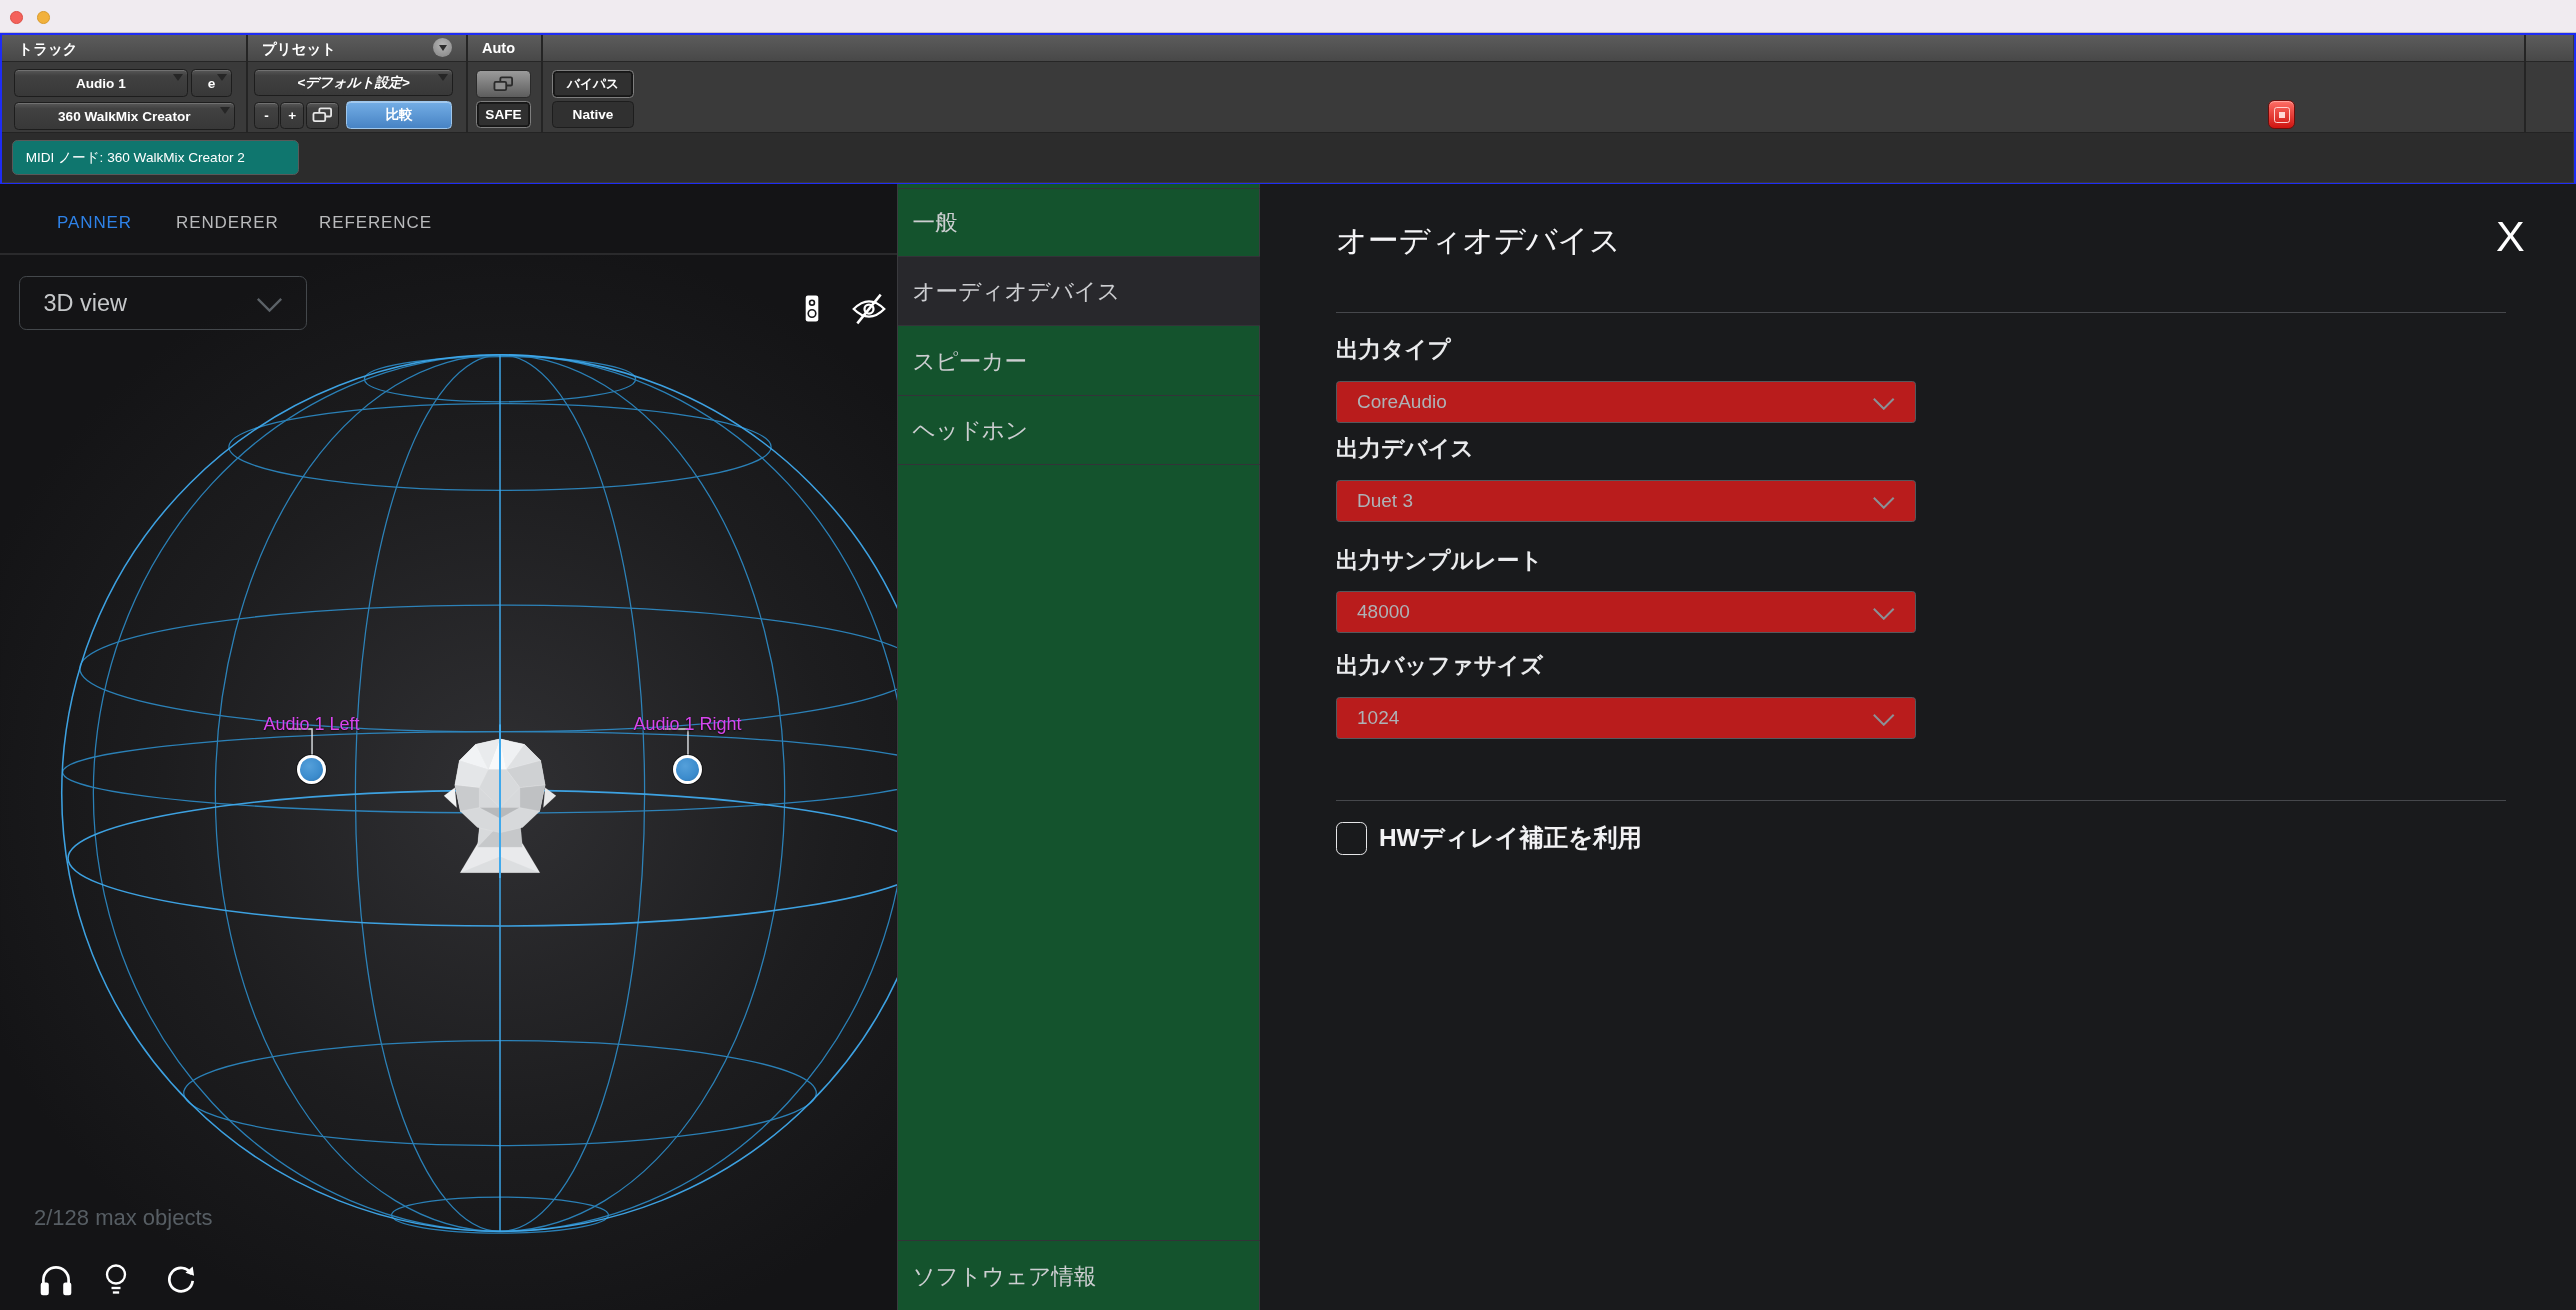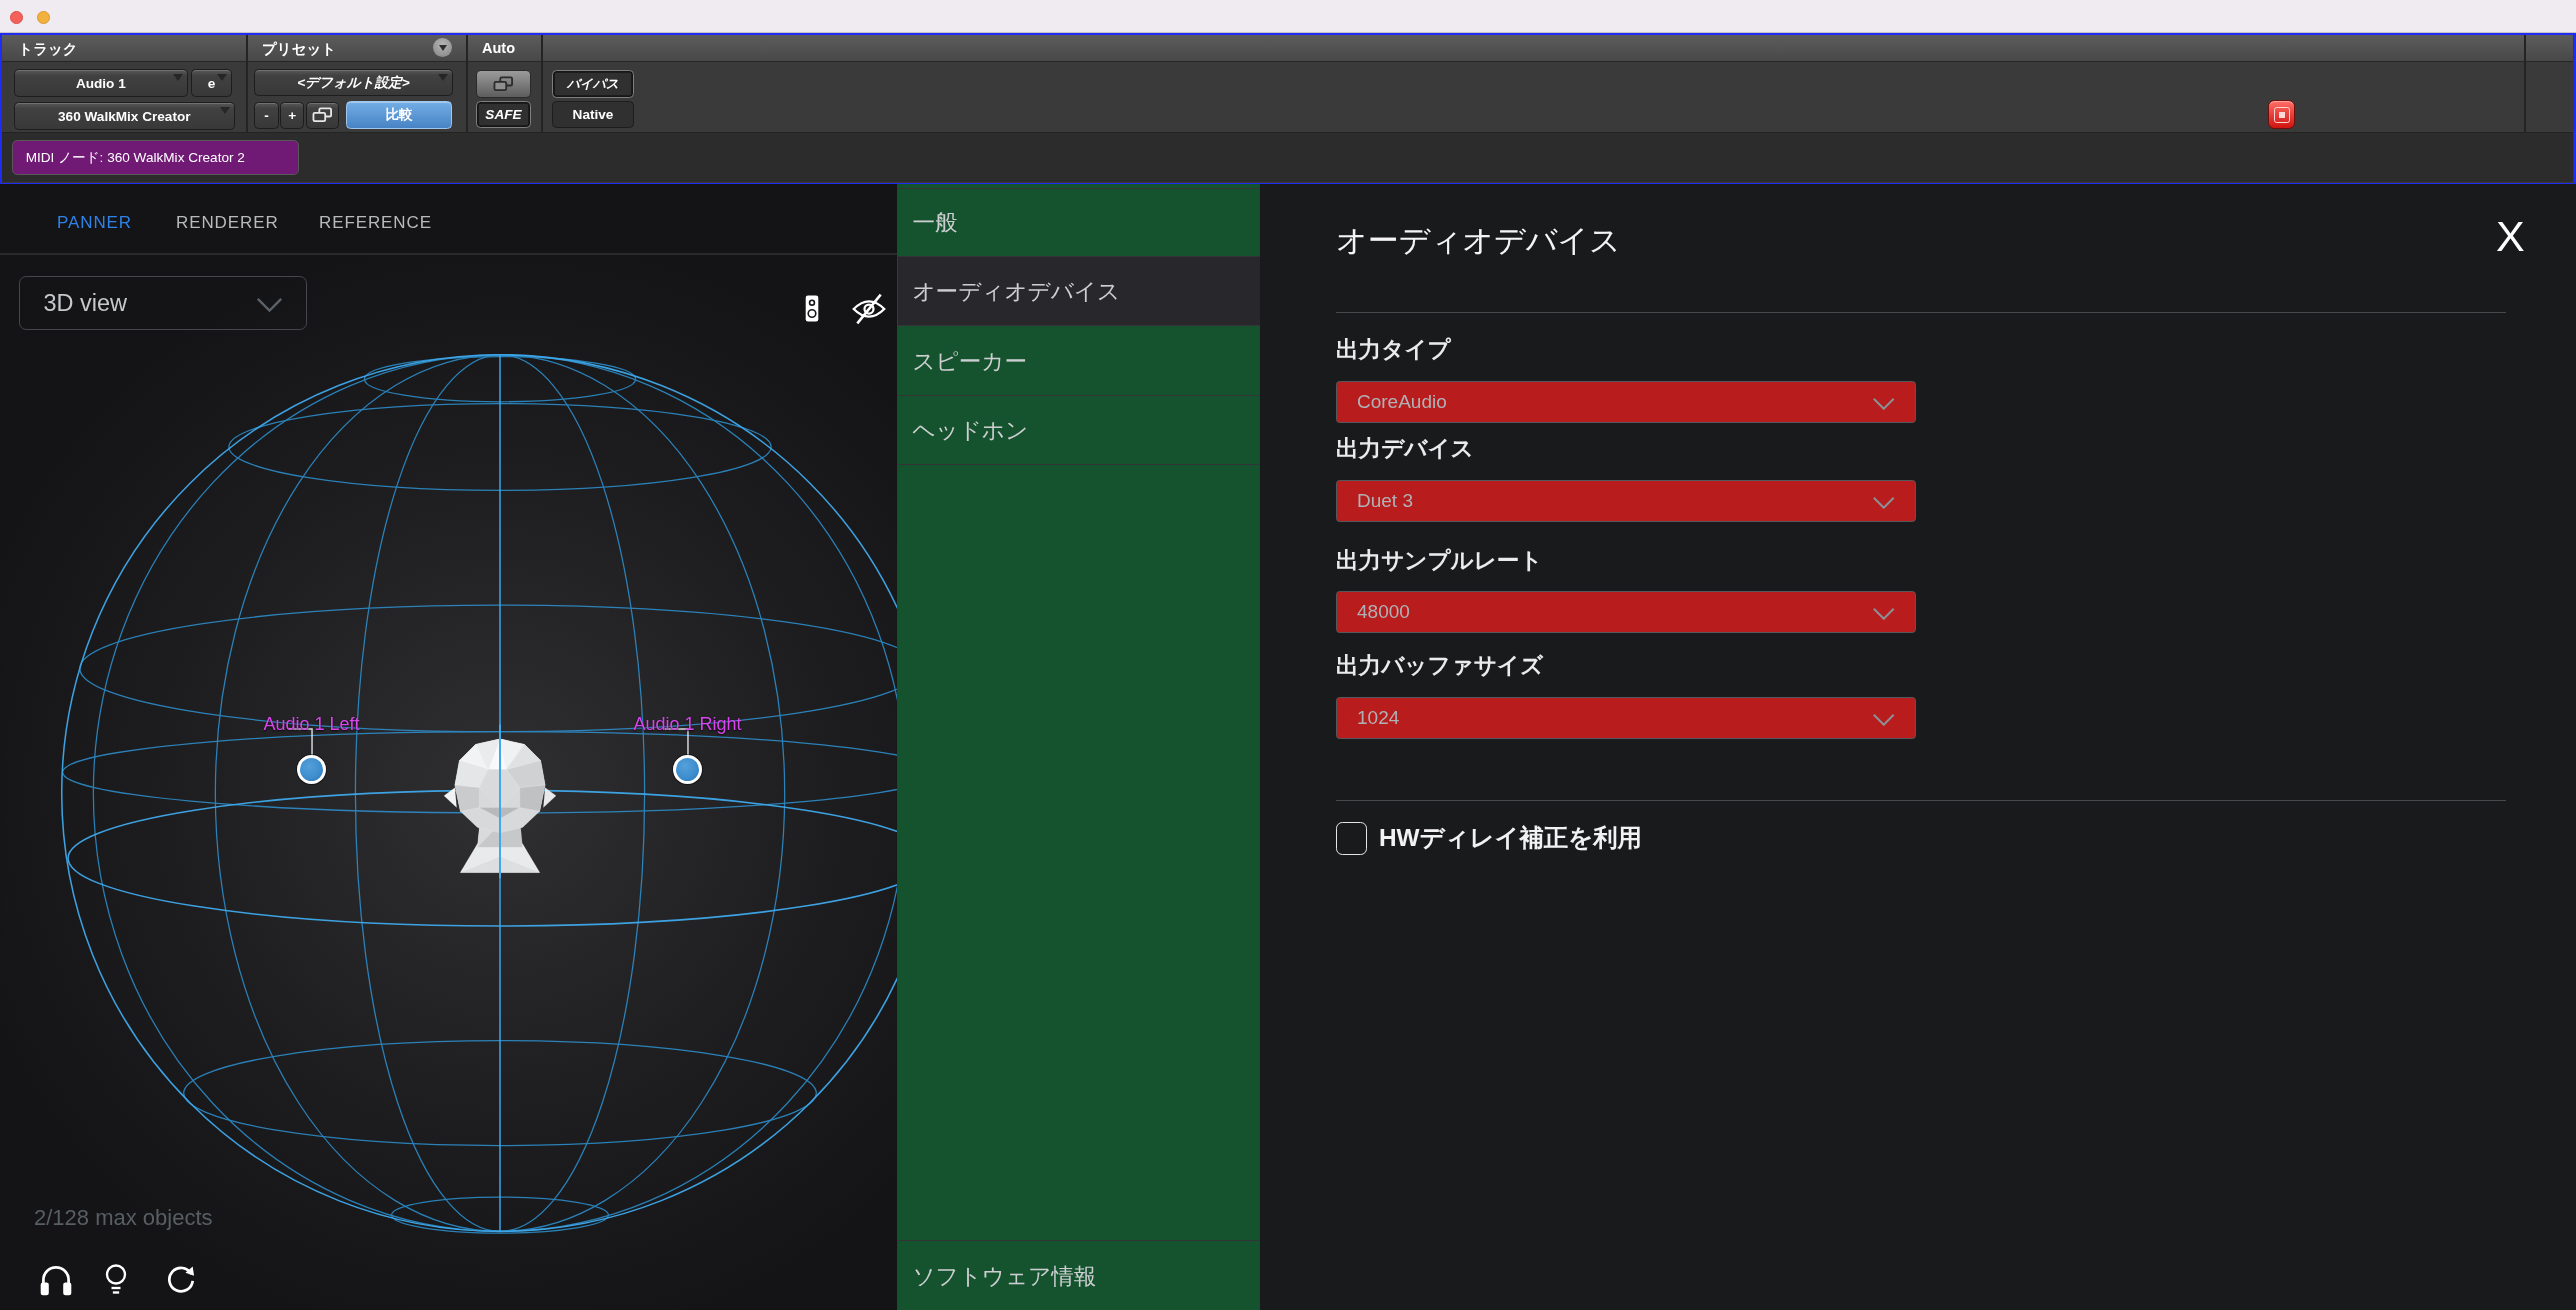--- a/index.html
+++ b/index.html
@@ -26,31 +26,31 @@
 
   .ctl-box { position:absolute; background:linear-gradient(180deg,#585858 0,#414141 22%,#383838 100%);
     border:0.9px solid #1d1d1d; border-radius:4.5px; color:#fff; font-size:13.6px; font-weight:bold;
     display:flex; align-items:center; justify-content:center;
     box-shadow:inset 0 0.9px 0 rgba(255,255,255,.16); }
   .caret { position:absolute; top:3.6px; right:3.6px; width:0; height:0;
     border-left:5.4px solid transparent; border-right:5.4px solid transparent;
     border-top:7.2px solid #262626; }
   .ring-btn { position:absolute; background:#303030; border:0.9px solid #7e7e7e; border-radius:4.5px;
     box-shadow:inset 0 0 0 1.8px #161616; color:#fff; font-weight:bold;
-    display:flex; align-items:center; justify-content:center;font-style:italic; }
+    display:flex; align-items:center; justify-content:center; }
   #compare-btn { position:absolute; background:linear-gradient(#74aee6,#4783c4);
     border:0.9px solid #9fc7ec; border-radius:4.5px; color:#fff; font-size:13.6px; font-weight:bold;
     display:flex; align-items:center; justify-content:center; box-shadow:inset 0 0.9px 0 rgba(255,255,255,.35); }
   #auto-dup-btn { position:absolute; background:linear-gradient(#9b9b9b,#5d5d5d);
     border:0.9px solid #2a2a2a; border-radius:4.5px; display:flex; align-items:center; justify-content:center; }
   #preset-menu-btn { position:absolute; left:431px; top:2.7px; width:19px; height:19px; border-radius:50%;
     background:radial-gradient(circle at 50% 35%,#b5b5b5,#848484); display:flex; align-items:center; justify-content:center; }
   #preset-menu-btn .tri { width:0; height:0; border-left:4.5px solid transparent;
     border-right:4.5px solid transparent; border-top:6.3px solid #2e2e2e; margin-top:1.8px; }
-  #midi-chip { position:absolute; left:10px; top:7.2px; width:287px; height:35px; background:#701a75;
+  #midi-chip { position:absolute; left:10px; top:7.2px; width:287px; height:35px; background:#0f766e;
     border:0.9px solid #595959; border-radius:5.4px; color:#fff; font-size:13.6px;
     display:flex; align-items:center; padding-left:12.7px; }
   #target-btn { position:absolute; right:7.2px; top:38px; width:27px; height:29px; border-radius:6.3px;
     background:linear-gradient(#ff6e66,#cf1410); border:0.9px solid #6e0d0a;
     box-shadow:inset 0 0.9px 0.9px rgba(255,255,255,.4); }
   #target-btn .inner { position:absolute; left:5.4px; top:6.3px; width:15.4px; height:15.4px;
     border:1.8px solid #ffd3d0; border-radius:2.7px; }
   #target-btn .dot { position:absolute; left:10px; top:11px; width:6.3px; height:6.3px; background:#ffd9d6; }
 
   

